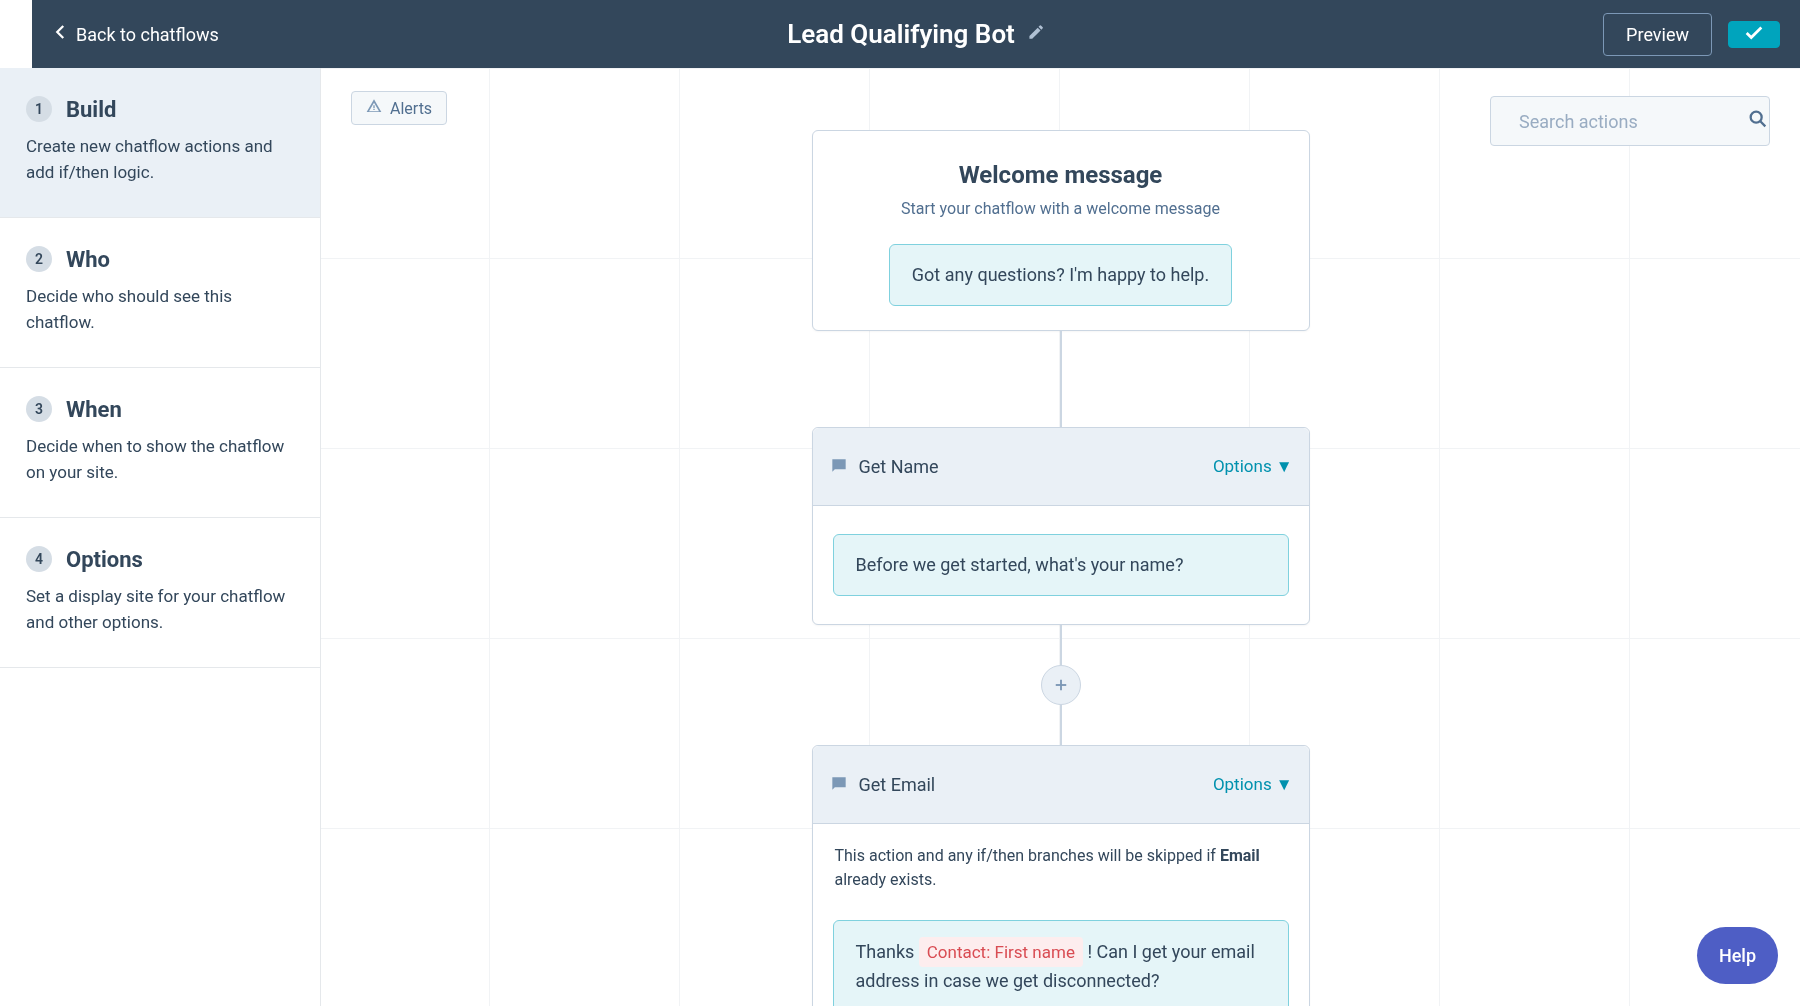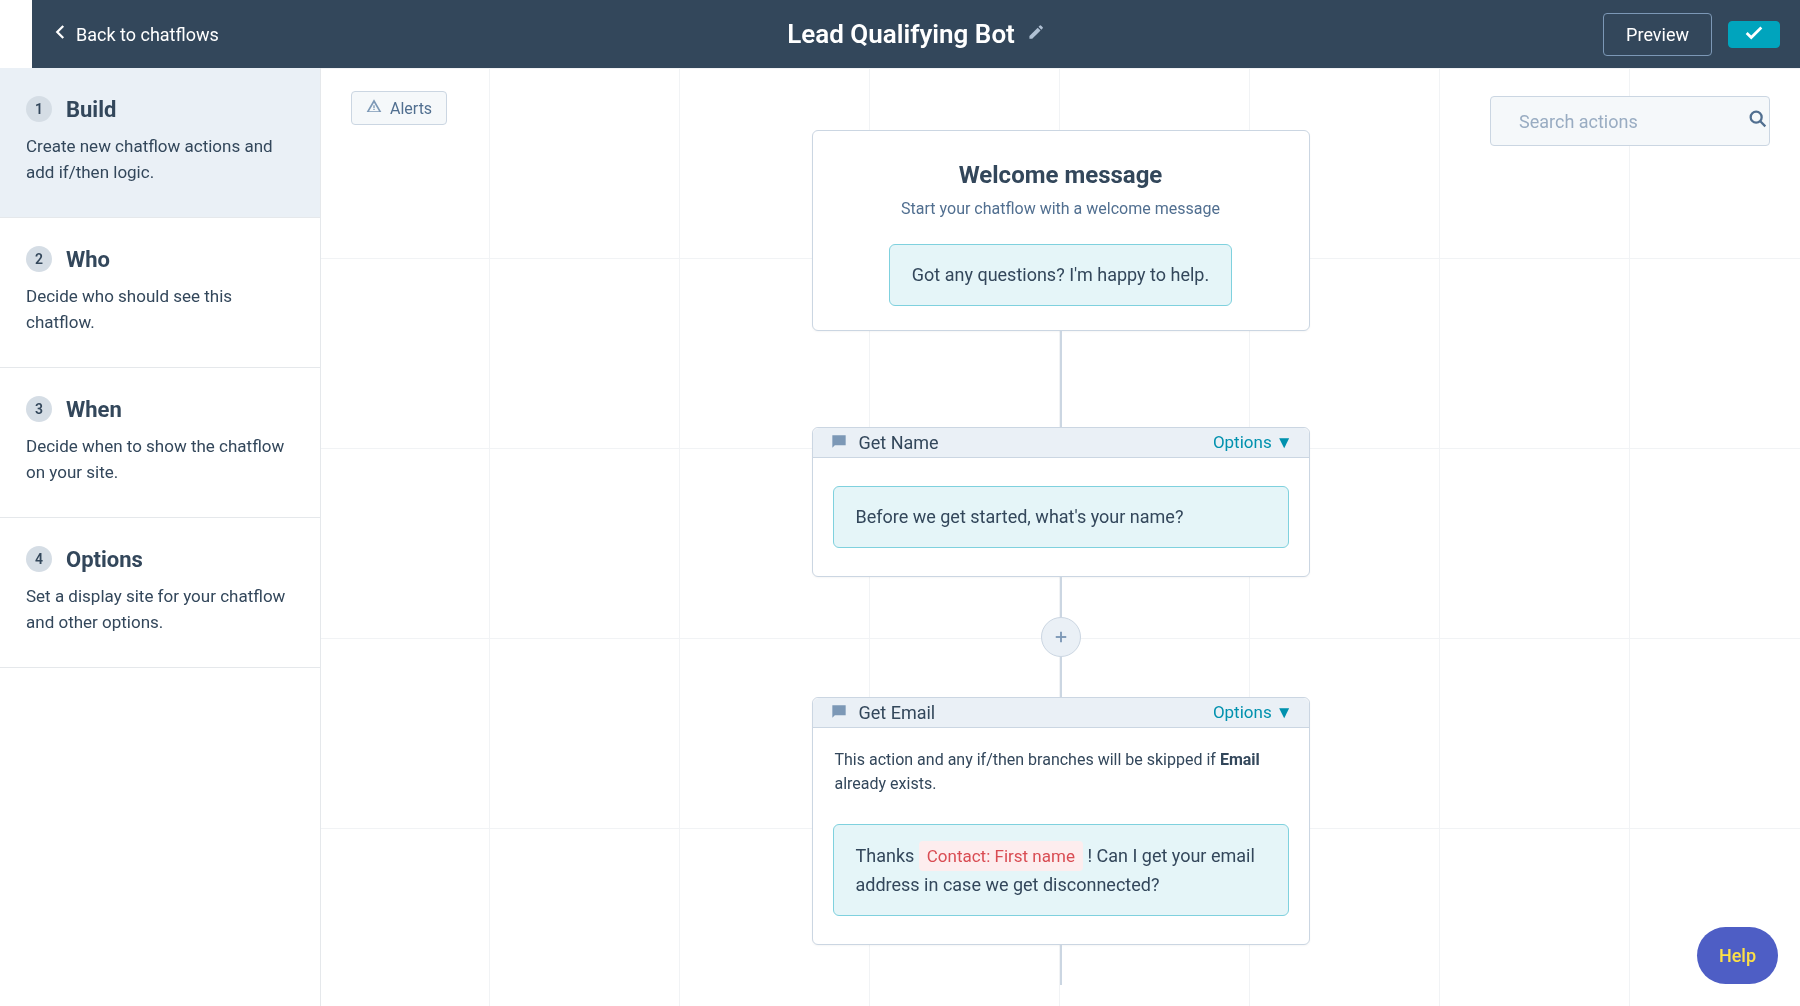--- a/index.html
+++ b/index.html
@@ -104,21 +104,21 @@
   border: 1px solid #7fd1de; background: #e5f5f8; border-radius: 6px;
   padding: 16px 22px; font-size: 18px; color: #33475b; text-align: left;
   line-height: 1.55;
 }
 .token {
   background: #fdedee; color: #d94c53; padding: 2px 8px; border-radius: 4px;
   font-size: 17px; display: inline-block;
 }
 .card-header {
   background: #eaf0f6; border-bottom: 1px solid #cbd6e2;
-  display: flex; align-items: center; padding: 4px 16px;
+  display: flex; align-items: center; padding: 28px 16px;
   border-radius: 6px 6px 0 0;
 }
 .card-header .lbl { font-size: 18px; color: #33475b; margin-left: 10px; }
 .card-header .opts {
   margin-left: auto; color: #0091ae; font-size: 17px; cursor: pointer;
   display: flex; align-items: center; gap: 4px;
 }
 .card-header svg.chat { width: 20px; height: 20px; fill: #7c98b6; }
 .card-body { padding: 28px 20px; }
 .skip-note { font-size: 16px; color: #33475b; padding: 20px 22px 0 22px; line-height: 1.5; }
@@ -129,21 +129,21 @@
   width: 40px; height: 40px; border-radius: 50%;
   background: #eaf0f6; border: 1px solid #cbd6e2;
   display: flex; align-items: center; justify-content: center;
   margin: 0 auto; cursor: pointer;
 }
 .add-btn svg { width: 18px; height: 18px; stroke: #7c98b6; }
 
 
 .help-btn {
   position: absolute; right: 22px; bottom: 22px;
-  background: #4e5ec5; color: #fde047; font-size: 18px; font-weight: 500;
+  background: #4e5ec5; color: #ffffff; font-size: 18px; font-weight: 500;
   border-radius: 32px; padding: 18px 22px; cursor: pointer;
 }
 </style>
 </head>
 <body>
 
 <div class="header">
   <div class="back-link">
     <span>
       <svg viewBox="0 0 24 24" fill="none" stroke="#fff" stroke-width="3">

